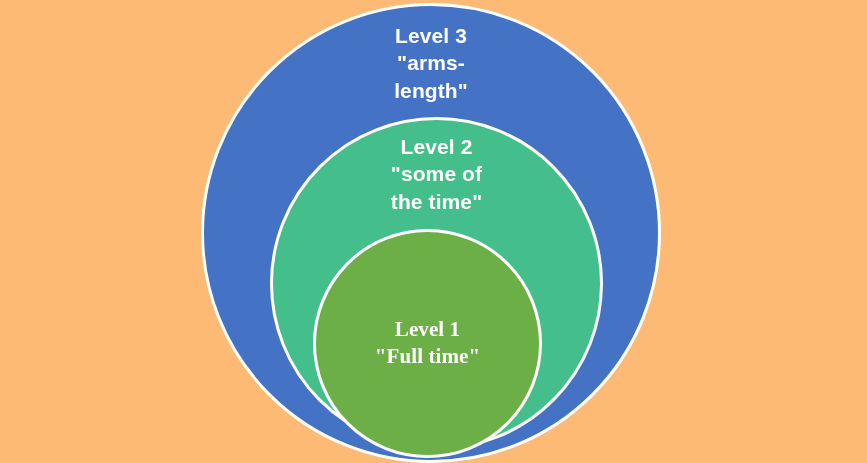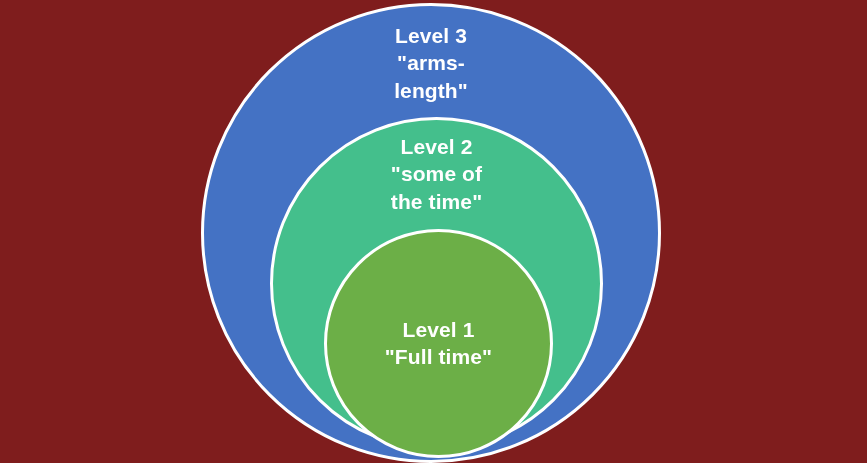--- a/index.html
+++ b/index.html
@@ -10,21 +10,21 @@
   body {
     width: 867px;
     height: 463px;
     overflow: hidden;
     font-family: "Liberation Sans", sans-serif;
   }
   #diagram-canvas {
     position: relative;
     width: 867px;
     height: 463px;
-    background: #7f1d1d;
+    background: #fdba74;
   }
   .ring {
     position: absolute;
     border-radius: 50%;
     box-sizing: border-box;
     border: 3px solid #ffffff;
     display: flex;
     justify-content: center;
   }
   .ring-label {
@@ -56,26 +56,27 @@
     width: 333px;
     height: 333px;
     background: #44BF8C;
     z-index: 2;
   }
   #ring-level-2 .ring-label {
     margin-top: 13px;
   }
   
   #ring-level-1 {
-    left: 324px;
+    left: 313px;
     top: 229px;
     width: 229px;
     height: 229px;
     background: #6CAF47;
     z-index: 3;
+    font-family: Liberation Serif, serif;
   }
   #ring-level-1 .ring-label {
     margin-top: 84px;
   }
 </style>
 </head>
 <body>
 
 <div id="diagram-canvas">
 

